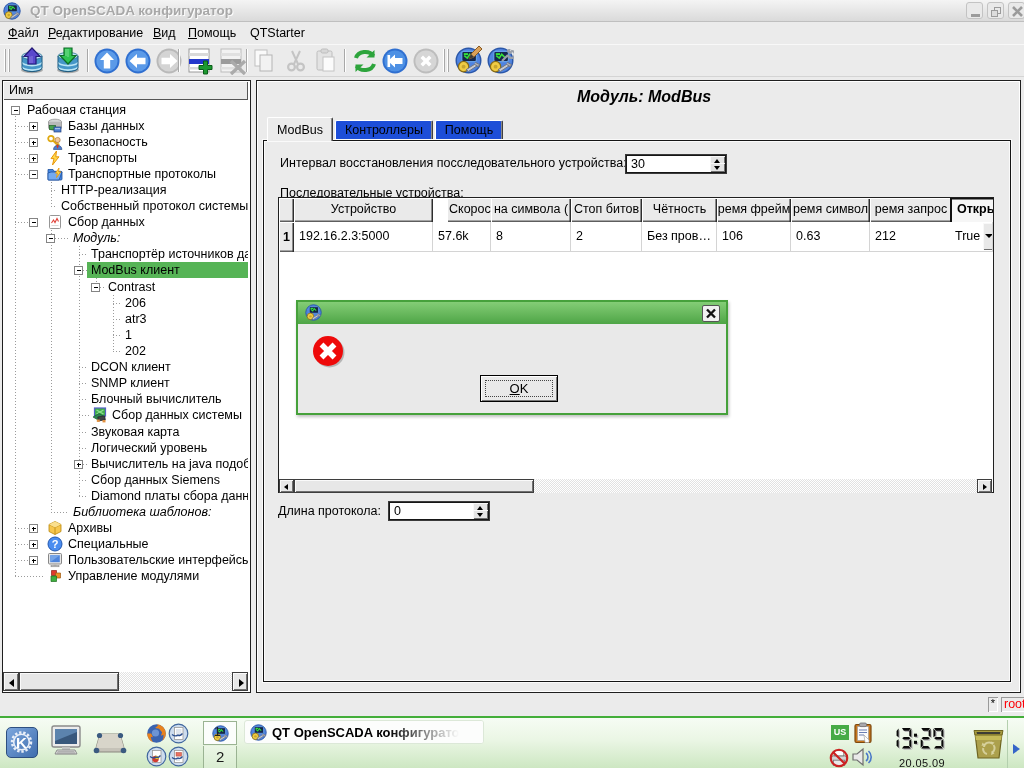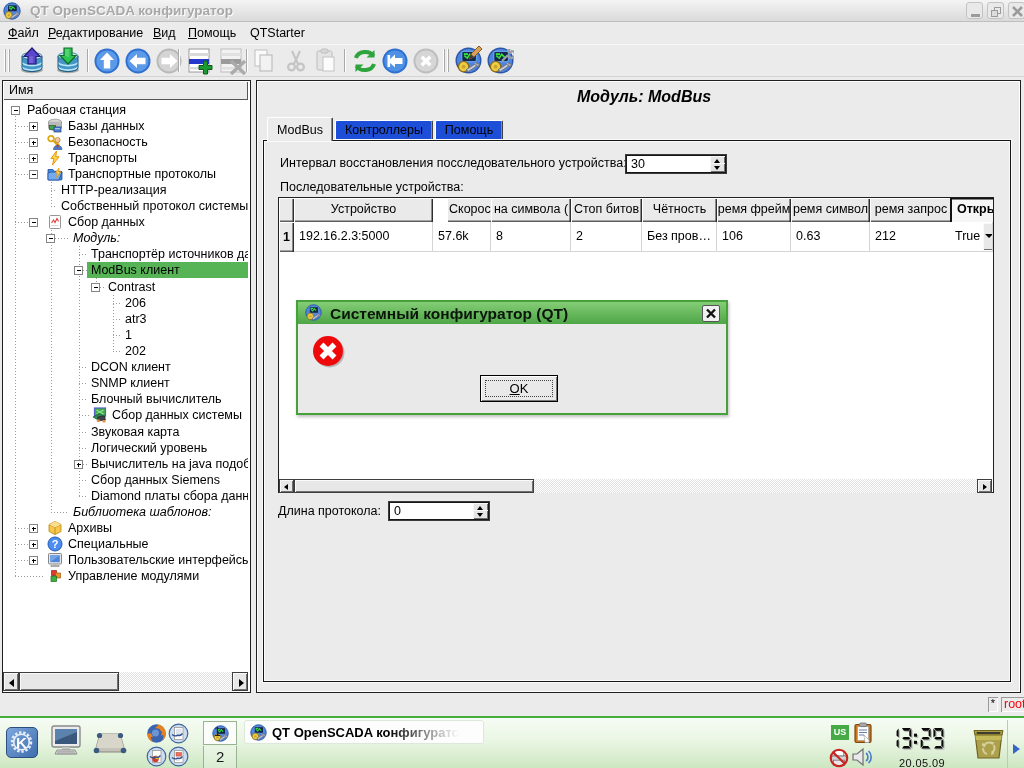--- a/index.html
+++ b/index.html
@@ -460,21 +460,21 @@
       <div class="sfield" style="right:17px">30</div>
       <div class="sbtns">
           <div class="su">
             <i class="iu"></i>
           </div>
           <div class="sd">
             <i class="id"></i>
           </div>
         </div>
     </div>
-    <div class="abs" style="left:16px;top:39px">Последовательные устройства:</div>
+    <div class="abs" style="left:16px;top:45px">Последовательные устройства:</div>
 
     <div class="abs" id="table" style="left:14px;top:56px;width:716px;height:296px;border:1.5px solid #202020;background:#fff">
       <div class="abs" id="thead" style="left:0;top:0;height:24px">
           <div class="abs hcell" style="left:0px;width:15px;">
             <span></span>
           </div>
           <div class="abs hcell" style="left:15px;width:139px;">
             <span>Устройство</span>
           </div>
           <div class="abs hcell" style="left:168px;width:58px;">
@@ -553,21 +553,20 @@
 
 <div class="abs" id="dialog" style="left:296px;top:300px;width:432px;height:115px;
    background:#e9e9e9;border:2px solid #46a13b;box-shadow:1px 2px 3px rgba(0,0,0,.25)">
   <div class="abs" id="dlgtitle" style="left:0;top:0;width:428px;height:22px;
      background:linear-gradient(#84cd76,#4ea546)">
     <div class="abs" style="left:7px;top:2px">
         <svg width="17" height="17">
           <use href="#appicon"></use>
         </svg>
       </div>
-    <div class="abs" style="left:32px;top:3px;font-weight:bold;font-size:15.5px;color:#0a160a">Системный конфигуратор (QT)</div>
     <div class="abs" style="left:404px;top:3px;width:18px;height:17px;background:#f0f0f0;border:1px solid #555;border-radius:2px">
       <svg width="16" height="15">
           <path d="M4 3.5 L12 11.5 M12 3.5 L4 11.5" stroke="#111" stroke-width="2.4"></path>
         </svg>
     </div>
   </div>
   <div class="abs" id="erricon" style="left:14px;top:33px">
       <svg width="35" height="35" viewBox="0 0 35 35">
     <circle cx="17.5" cy="17.5" r="15" fill="rgba(0,0,0,.22)"></circle>
     <circle cx="16" cy="16" r="15" fill="#ee0a0a"></circle>

